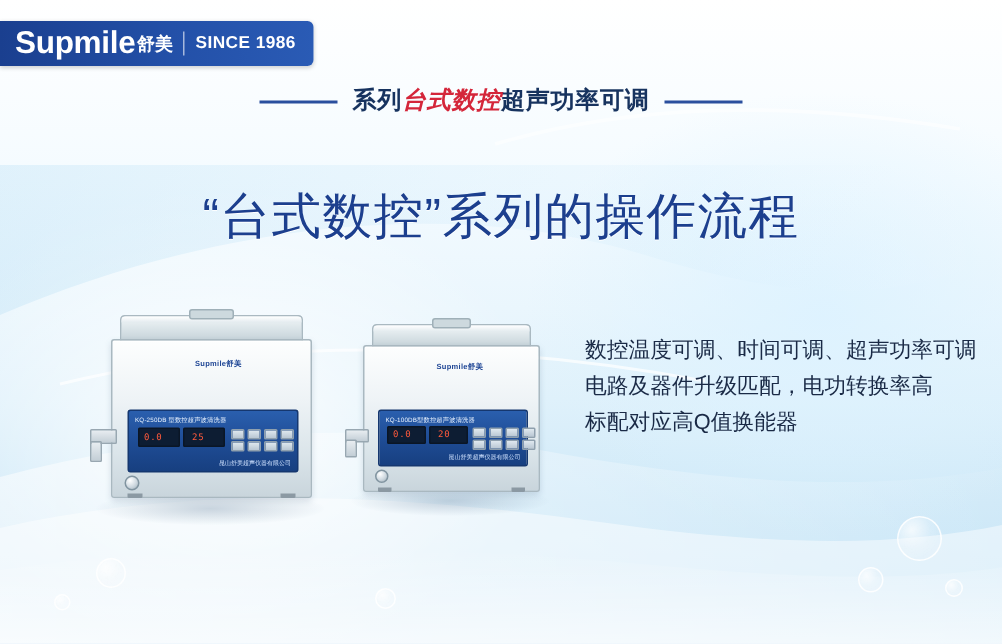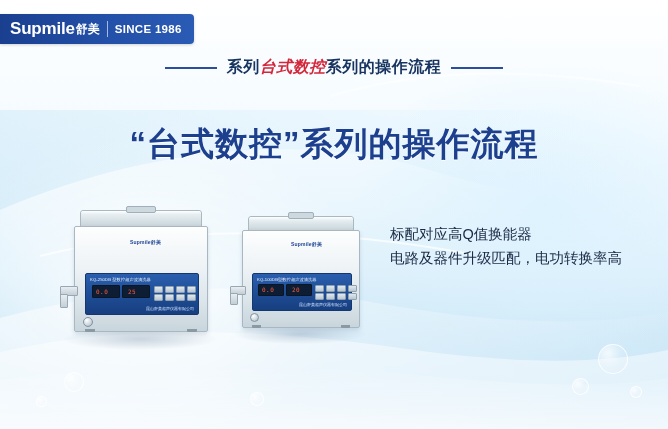--- a/index.html
+++ b/index.html
@@ -55,21 +55,21 @@
     height: 30px;
     display: flex;
     align-items: center;
     padding: 0 12px 0 10px;
     background: linear-gradient(90deg, #1a3f8f 0%, #2350a8 55%, #2a5bb5 100%);
     border-radius: 0 4px 4px 0;
     box-shadow: 0 1px 3px rgba(0,0,0,0.18);
   }
   .logo-main {
     color: #ffffff;
-    font-size: 17px;
+    font-size: 21px;
     font-weight: bold;
     letter-spacing: -0.2px;
     white-space: nowrap;
   }
   .logo-cn {
     color: #ffffff;
     font-size: 12px;
     font-weight: bold;
     margin-left: 1px;
     white-space: nowrap;
@@ -112,21 +112,21 @@
     white-space: nowrap;
   }
   .subtitle .hl { color: #d4263a; font-style: italic; }
 
   .main-title {
     position: absolute;
     left: 0; right: 0;
     top: 122px;
     text-align: center;
     font-size: 33px;
-    font-weight: bold;
+    font-weight: normal;
     color: #1c3f8e;
     letter-spacing: 1px;
     text-shadow: 0 1px 0 rgba(255,255,255,0.9);
     white-space: nowrap;
   }
 
   
   .bullets {
     position: absolute;
     left: 390px;
@@ -293,29 +293,30 @@
 
   <div class="logo-bar">
     <span class="logo-main">Supmile</span>
     <span class="logo-cn">舒美</span>
     <span class="logo-div"></span>
     <span class="logo-since">SINCE 1986</span>
   </div>
 
   <div class="subtitle-row">
     <span class="rule"></span>
-    <span class="subtitle"><span>系列</span><span class="hl">台式数控</span><span>系列的操作流程</span></span>
+    <span class="subtitle"><span>系列</span><span class="hl">台式数控</span><span>超声功率可调</span></span>
     <span class="rule"></span>
   </div>
 
   <div class="main-title">“台式数控”系列的操作流程</div>
 
   <div class="bullets">
+    <div class="bullet">数控温度可调、时间可调、超声功率可调</div>
+    <div class="bullet">电路及器件升级匹配，电功转换率高</div>
     <div class="bullet">标配对应高Q值换能器</div>
-    <div class="bullet">电路及器件升级匹配，电功转换率高</div>
   </div>
 
   <div class="machine" style="left:60px;top:206px;width:160px;height:140px;">
     <div class="m-shadow" style="left:4px;top:122px;width:152px;height:22px;"></div>
 
     <div class="lid" style="left:20px;top:4px;width:120px;height:16px;">
       <div class="lid-top"></div>
     </div>
     <div class="handle" style="left:66px;top:0px;width:28px;height:5px;"></div>
 

